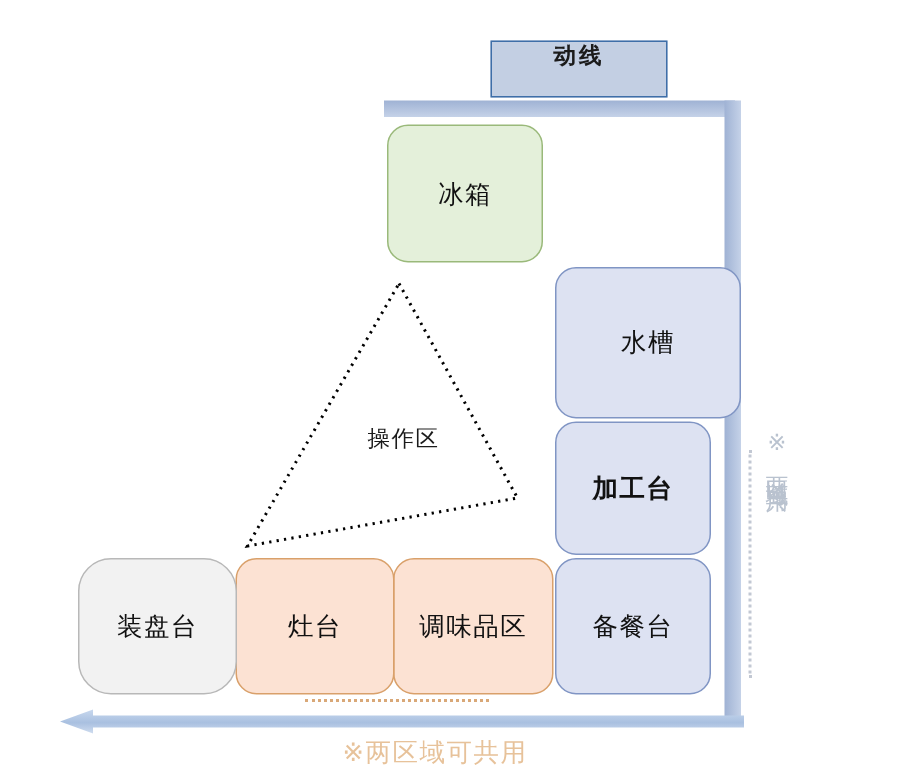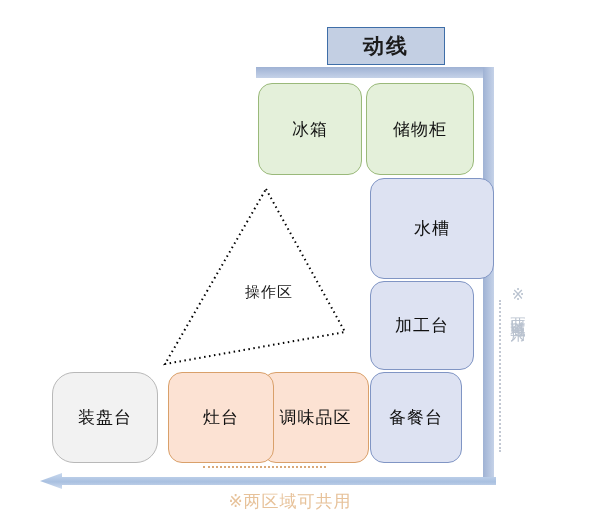--- a/index.html
+++ b/index.html
@@ -25,23 +25,22 @@
   .title-box {
     position: absolute;
     left: 327px;
     top: 27px;
     width: 118px;
     height: 38px;
     background: #c3cfe3;
     border: 1px solid #3e6ea8;
     box-sizing: border-box;
     display: flex;
-    align-items: center;
     justify-content: center;
-    font-size: 21px;
+    font-size: 15px;
     font-weight: bold;
     color: #1b1b1b;
     letter-spacing: 2px;
   }
 
   
   .wall-top {
     position: absolute;
     left: 256px;
     top: 67px;
@@ -173,38 +172,35 @@
   <div class="wall-right"></div>
 
   <svg class="triangle-svg" viewBox="0 0 230 205">
     <polygon points="126,14 205,157 25,189" fill="none" stroke="#000000" stroke-width="2" stroke-dasharray="1.5,3.5" stroke-linejoin="miter"></polygon>
   </svg>
   <div class="zone-label">操作区</div>
 
   <div class="unit green" style="left:258px; top:83px; width:104px; height:92px;">
     <span>冰箱</span>
   </div>
-  <div class="unit green" style="left:366px; top:83px; width:108px; height:92px;">
-    <span>储物柜</span>
-  </div>
 
   <div class="unit blue" style="left:370px; top:178px; width:124px; height:101px;">
     <span>水槽</span>
   </div>
-  <div class="unit blue" style="left:370px; top:281px; width:104px; height:89px;">
+  <div class="unit blue" style="left:370px; top:281px; width:104px; height:89px;font-weight:bold;">
     <span>加工台</span>
   </div>
-  <div class="unit blue" style="left:370px; top:372px; width:92px; height:91px;">
+  <div class="unit blue" style="left:370px; top:372px; width:104px; height:91px;">
     <span>备餐台</span>
   </div>
 
   <div class="unit orange" style="left:262px; top:372px; width:107px; height:91px;">
     <span>调味品区</span>
   </div>
-  <div class="unit orange" style="left:157px; top:372px; width:106px; height:91px;margin-left:11px;">
+  <div class="unit orange" style="left:157px; top:372px; width:106px; height:91px;">
     <span>灶台</span>
   </div>
   <div class="unit gray" style="left:52px; top:372px; width:106px; height:91px;border-radius:22px;">
     <span>装盘台</span>
   </div>
 
   <div class="dash-h"></div>
   <div class="dash-v"></div>
 
   <div class="note-right">※两区域可共用</div>

